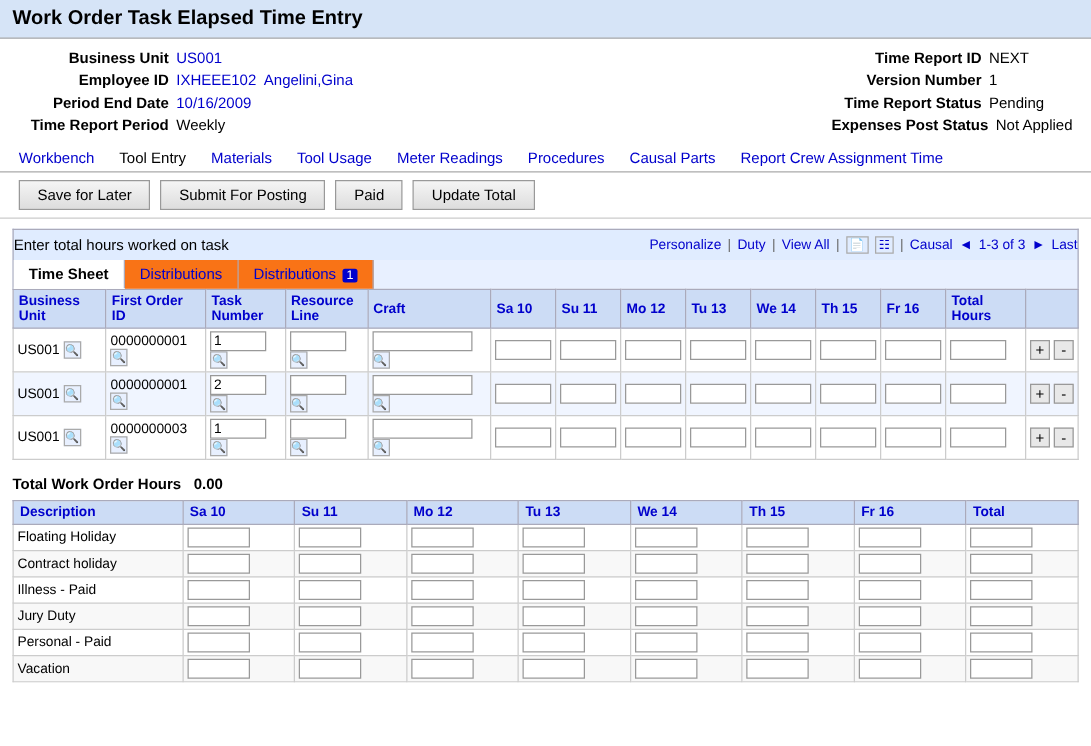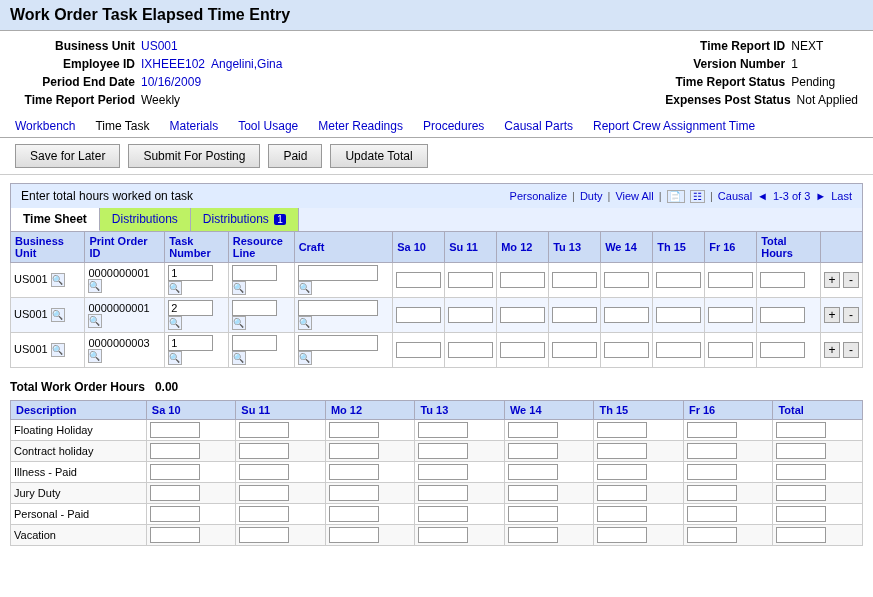--- a/index.html
+++ b/index.html
@@ -45,21 +45,21 @@
       padding: 4px 14px;
       border: 1px solid #999;
       background: linear-gradient(to bottom, #f5f5f5, #ddd);
       cursor: pointer;
       font-size: 12px;
       color: #000;
     }
     
     .grid-header-bar {
       background: #e0ecff;
-      padding: 5px 10px;
+      padding: 5px 0;
       display: flex;
       justify-content: space-between;
       align-items: center;
       border: 1px solid #aab;
       border-bottom: none;
       margin: 8px 10px 0 10px;
     }
     
     .grid-header-bar .grid-title { font-size: 12px; color: #000; }
     .grid-header-bar .grid-nav { font-size: 11px; color: #00c; display: flex; gap: 5px; align-items: center; }
@@ -73,21 +73,21 @@
       border-right: 1px solid #aab;
       border-bottom: none;
       background: #e8f0ff;
     }
     
     .tab {
       padding: 4px 12px;
       border-right: 1px solid #aab;
       cursor: pointer;
       font-size: 12px;
-      background: #bef264;
+      background: #f97316;
       color: #00c;
     }
     
     .tab.active {
       background: #fff;
       color: #000;
       font-weight: bold;
       border-bottom: 1px solid #fff;
       position: relative;
       z-index: 1;
@@ -251,21 +251,21 @@
     </div>
     <div class="form-row">
       <span class="form-label">Expenses Post Status</span>
       <span class="form-value-plain">Not Applied</span>
     </div>
   </div>
 </div>
 
 <div class="nav-links">
   <a href="#">Workbench</a>
-  <a href="#" style="color:#000;text-decoration:none;font-weight:normal;">Time Task</a>
+  <a href="#" style="color:#000;text-decoration:none;font-weight:normal;">Tool Entry</a>
   <a href="#">Materials</a>
   <a href="#">Tool Usage</a>
   <a href="#">Meter Readings</a>
   <a href="#">Procedures</a>
   <a href="#">Causal Parts</a>
   <a href="#">Report Crew Assignment Time</a>
 </div>
 
 <div class="toolbar">
   <button class="btn">Save for Later</button>
@@ -297,21 +297,21 @@
 <div class="tabs">
   <div class="tab active">Time Sheet</div>
   <div class="tab">Distributions</div>
   <div class="tab">Distributions <span class="badge">1</span></div>
 </div>
 
 <table class="data-table">
   <thead>
     <tr>
       <th>Business Unit</th>
-      <th>Print Order ID</th>
+      <th>First Order ID</th>
       <th>Task<br>Number</th>
       <th>Resource<br>Line</th>
       <th>Craft</th>
       <th>Sa 10</th>
       <th>Su 11</th>
       <th>Mo 12</th>
       <th>Tu 13</th>
       <th>We 14</th>
       <th>Th 15</th>
       <th>Fr 16</th>

